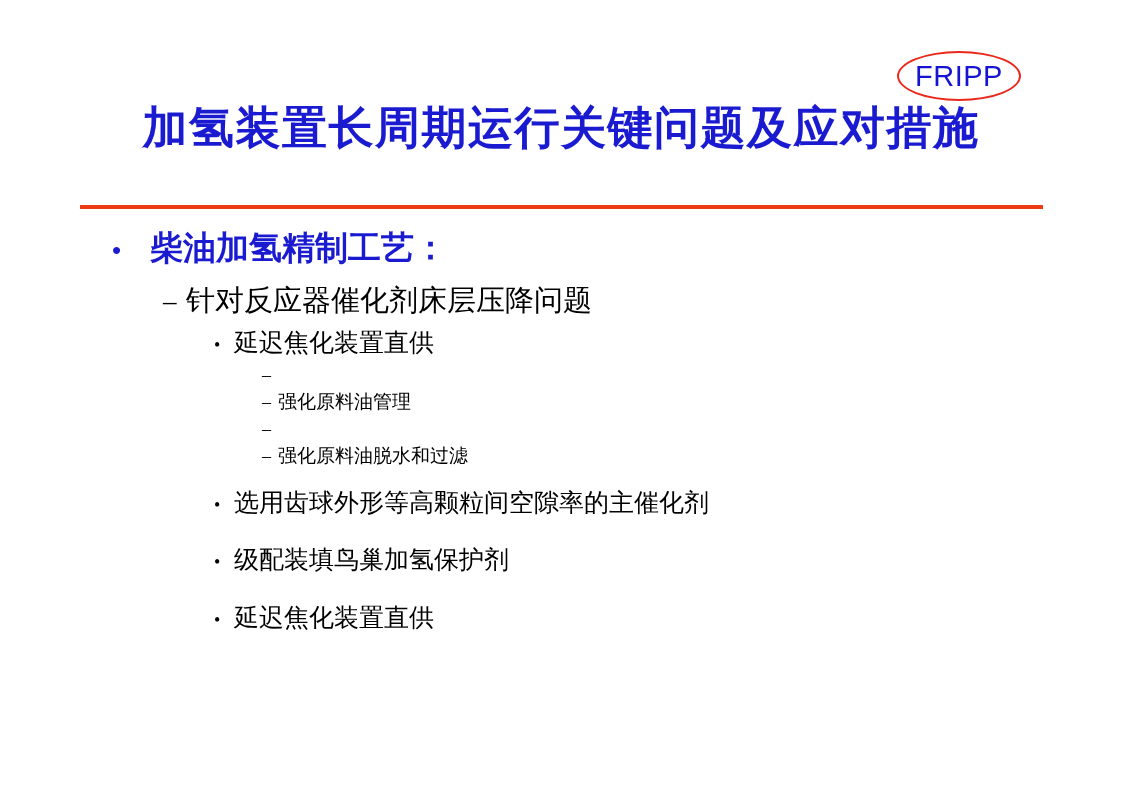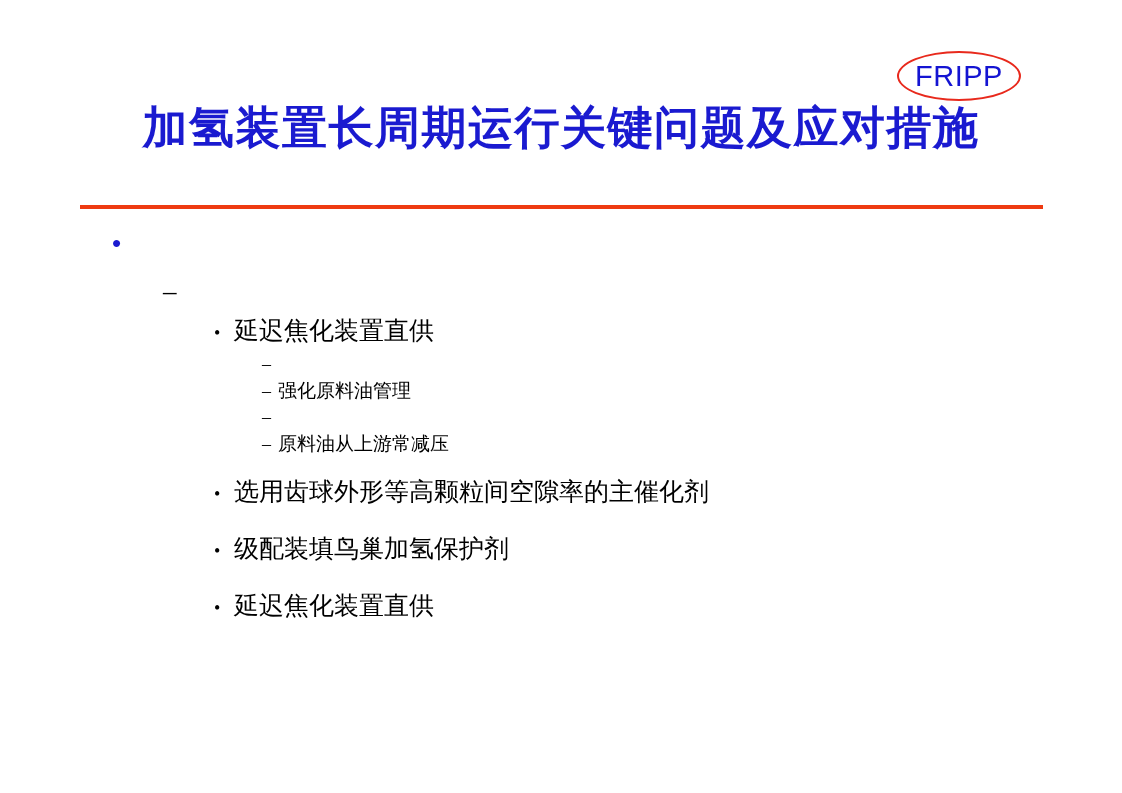--- a/index.html
+++ b/index.html
@@ -169,45 +169,47 @@
     <div class="ellipse"></div>
     <div class="logo-text">FRIPP</div>
   </div>
 
   <div id="divider"></div>
 
   <div id="body">
 
     <div class="row lvl1">
       <span class="marker">•</span>
+      <span class="txt">柴油加氢精制工艺：</span>
     </div>
 
     <div class="row lvl2">
       <span class="marker">–</span>
+      <span class="txt">针对反应器催化剂床层压降问题</span>
     </div>
 
     <div class="row lvl3">
       <span class="marker">•</span>
       <span class="txt">延迟焦化装置直供</span>
     </div>
 
     <div class="group-sub">
       <div class="row lvl4">
         <span class="marker">–</span>
       </div>
       <div class="row lvl4">
         <span class="marker">–</span>
         <span class="txt">强化原料油管理</span>
       </div>
       <div class="row lvl4">
         <span class="marker">–</span>
       </div>
       <div class="row lvl4">
         <span class="marker">–</span>
-        <span class="txt">原料油从上游常减压</span>
+        <span class="txt">强化原料油脱水和过滤</span>
       </div>
     </div>
 
     <div class="row lvl3">
       <span class="marker">•</span>
       <span class="txt">选用齿球外形等高颗粒间空隙率的主催化剂</span>
     </div>
 
     <div class="row lvl3 spaced">
       <span class="marker">•</span>

